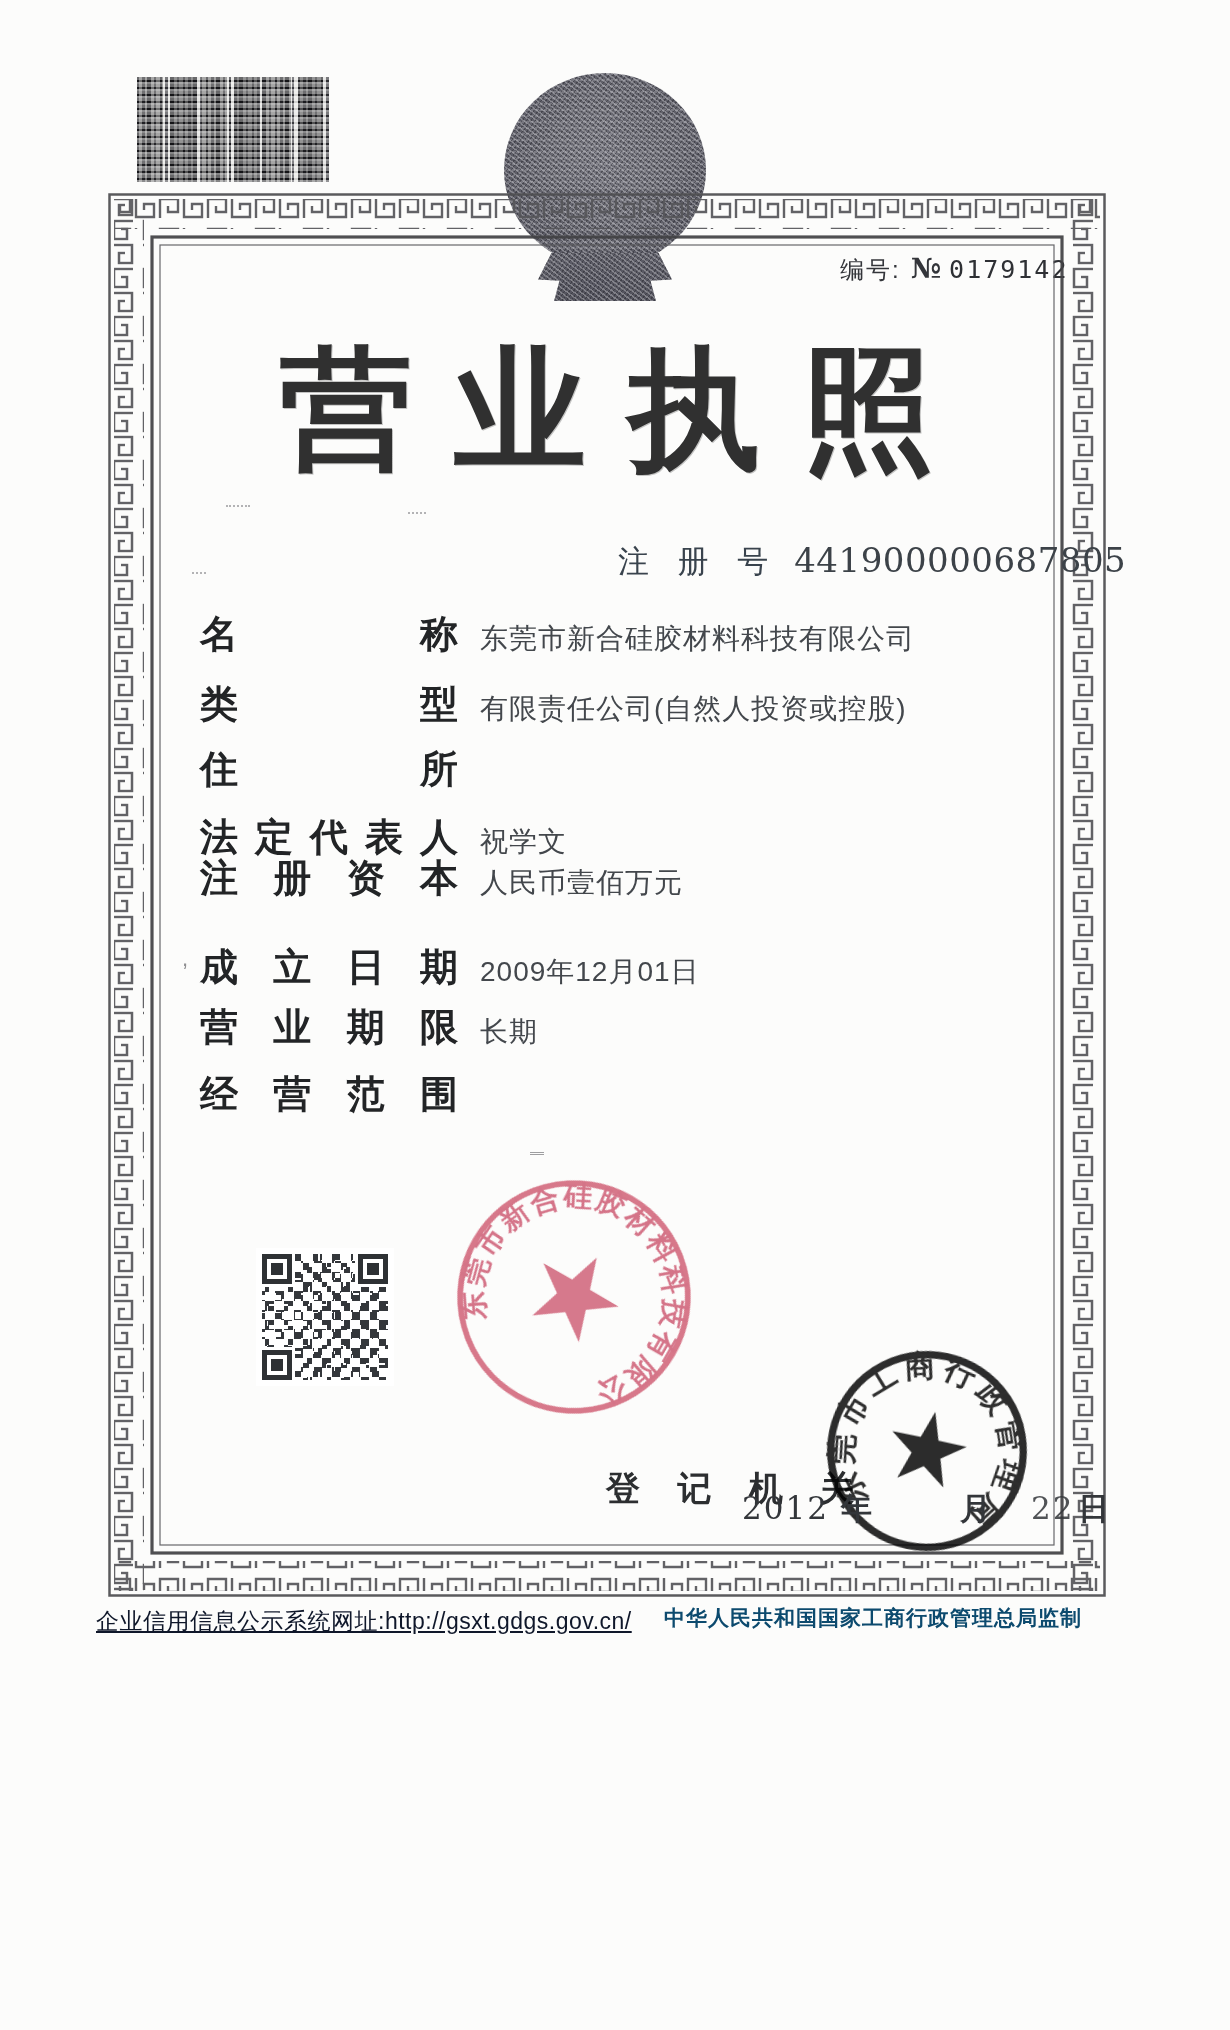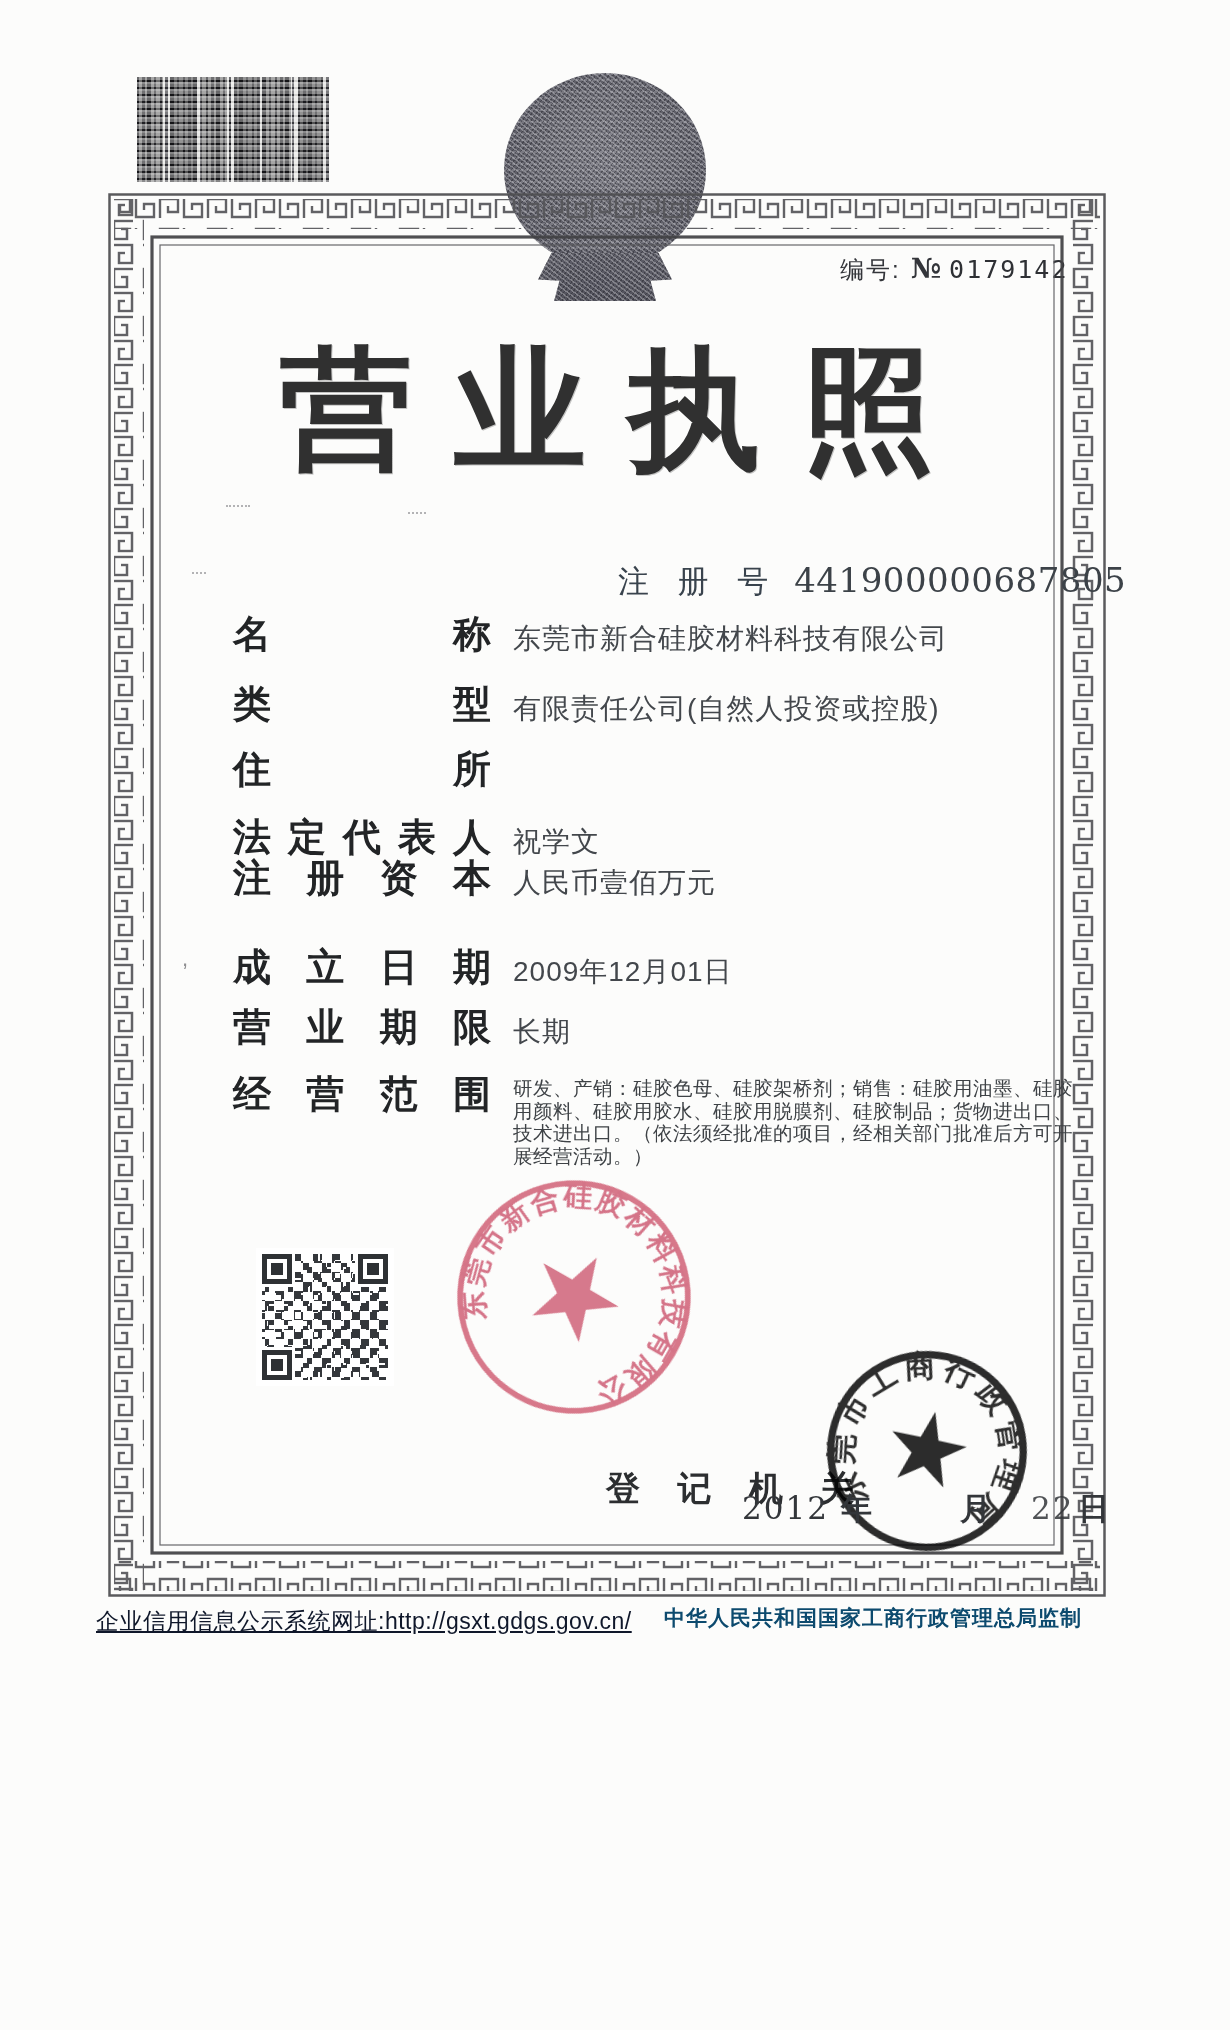--- a/index.html
+++ b/index.html
@@ -51,29 +51,29 @@
 
   
   .title {
     position:absolute; left:108px; top:322px; width:998px;
     font-size:132px; font-weight:bold; color:#303030;
     letter-spacing:42px; padding-left:42px; text-align:center;
     text-shadow:1px 1px 0 rgba(90,90,90,.35);
   }
 
   
-  .regno { position:absolute; left:618px; top:560px; white-space:nowrap; }
+  .regno { position:absolute; left:618px; top:540px; white-space:nowrap; }
   .regno .rlabel { font-size:31px; color:#39434d; letter-spacing:10px; }
   .regno .rvalue { font-family:"DejaVu Serif", serif; font-size:34px; color:#3c4248; margin-left:16px; letter-spacing:.5px; }
 
   
   .frow { position:absolute; left:200px; width:880px; display:flex; align-items:flex-start; }
   .flabel {
     width:258px; flex:0 0 258px; font-size:38px; font-weight:bold; color:#222426;
-    text-align:justify; text-align-last:justify; line-height:1;margin-left:33px;
+    text-align:justify; text-align-last:justify; line-height:1;
   }
   .fvalue { margin-left:22px; font-size:28px; color:#43474c; letter-spacing:1px; padding-top:5px; }
   .fvalue.scope { font-size:19.5px; width:575px; line-height:22.5px; letter-spacing:.5px; padding-top:2px; color:#3e4246; }
 
   
   .qr { position:absolute; left:256px; top:1248px; width:138px; height:138px; background:#fff; padding:6px; filter:blur(.3px); }
   .qr-noise {
     position:relative; width:126px; height:126px;
     background-image:
       repeating-conic-gradient(#ffffff 0% 25%, transparent 0% 50%),
@@ -171,21 +171,20 @@
   <div class="frow" style="top:948px">
     <div class="flabel">成立日期</div>
     <div class="fvalue">2009年12月01日</div>
   </div>
   <div class="frow" style="top:1008px">
     <div class="flabel">营业期限</div>
     <div class="fvalue">长期</div>
   </div>
   <div class="frow" style="top:1075px">
     <div class="flabel">经营范围</div>
-    <div class="fvalue scope">研发、产销：硅胶色母、硅胶架桥剂；销售：硅胶用油墨、硅胶用颜料、硅胶用胶水、硅胶用脱膜剂、硅胶制品；货物进出口、技术进出口。（依法须经批准的项目，经相关部门批准后方可开展经营活动。）</div>
   </div>
 
   <div class="qr">
     <div class="qr-noise">
       <div class="finder tl"></div>
       <div class="finder tr"></div>
       <div class="finder bl"></div>
     </div>
   </div>
 

